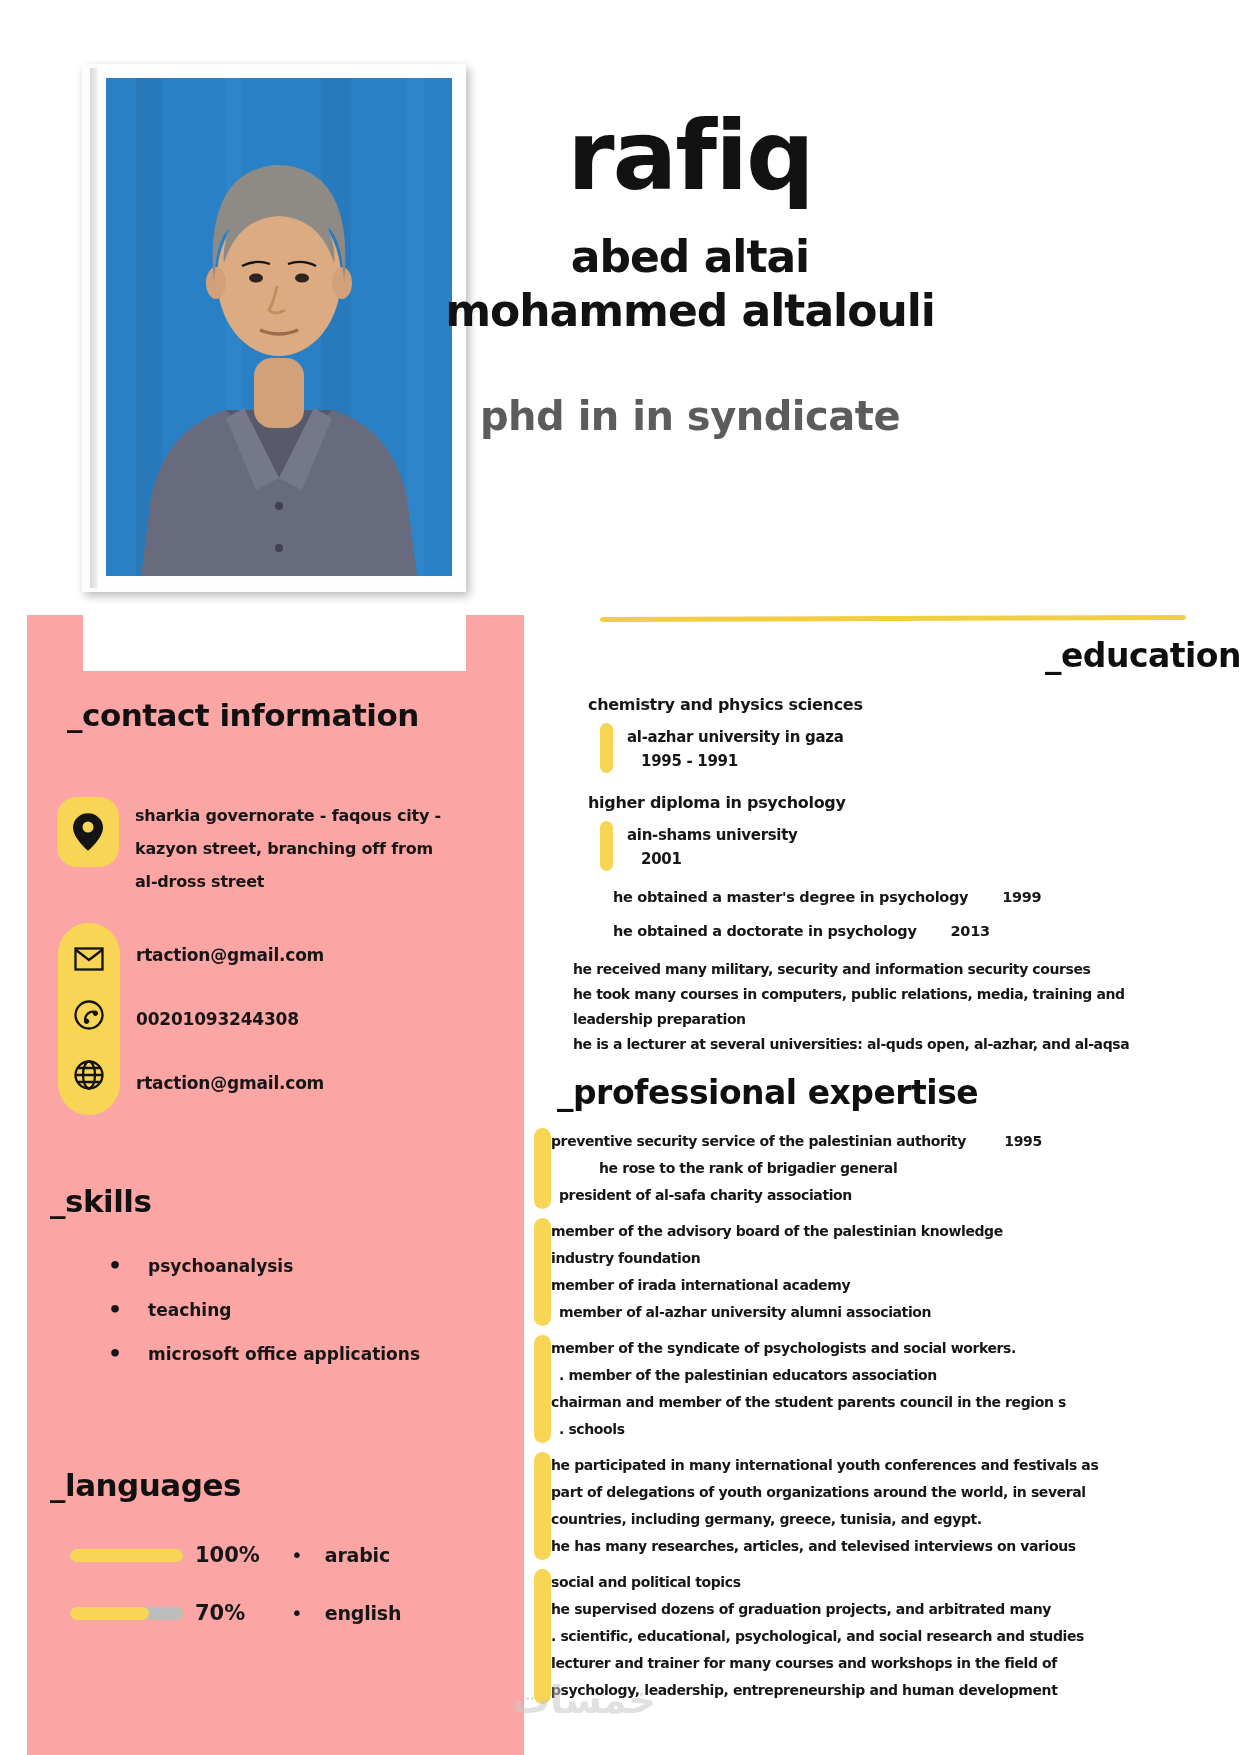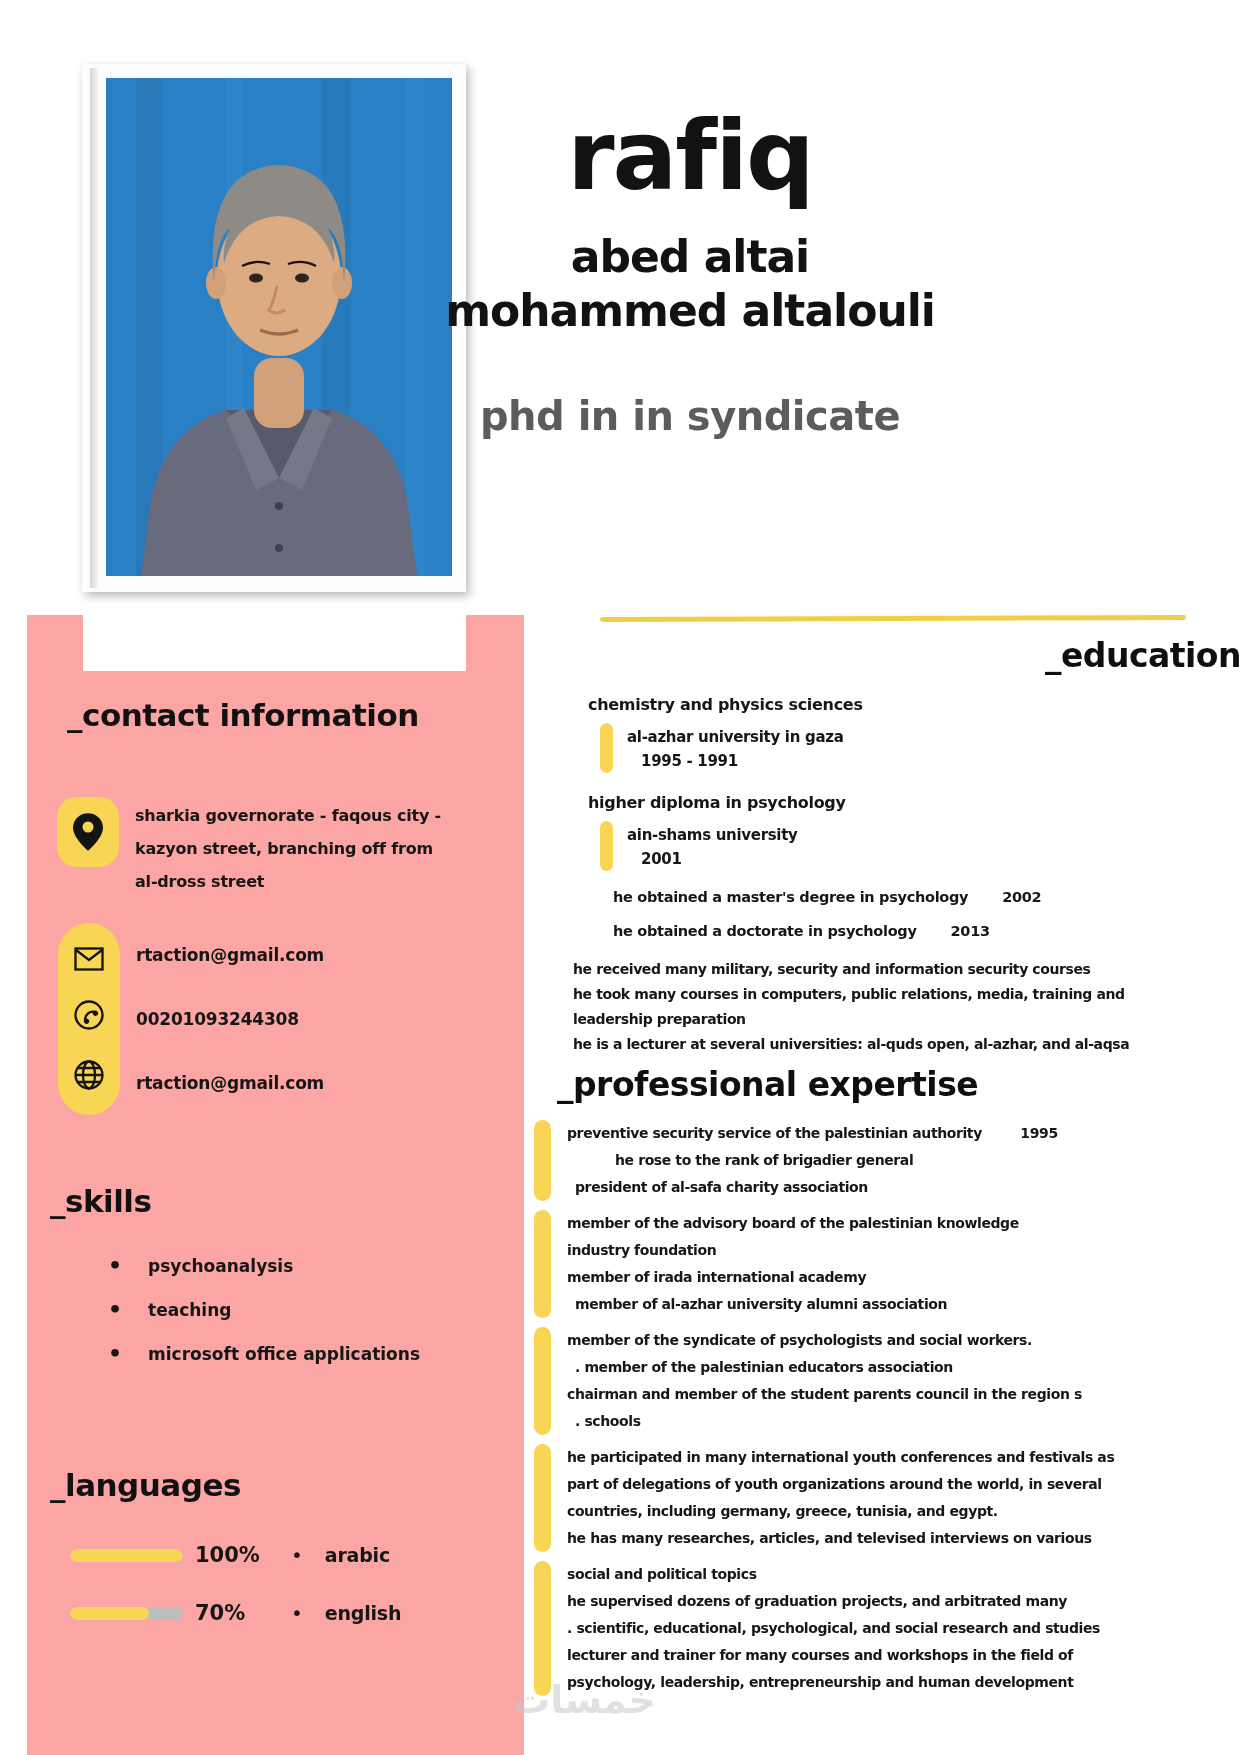--- a/index.html
+++ b/index.html
@@ -48,34 +48,34 @@
   
   .name-block{position:absolute;left:400px;top:108px;width:580px;text-align:center;}
   .first-name{font-size:96px;font-weight:700;letter-spacing:-2px;line-height:1;color:#121212;}
   .last-name{font-size:44px;font-weight:700;letter-spacing:-1px;line-height:1.22;color:#121212;margin-top:26px;}
   .job-title{font-size:40px;font-weight:700;letter-spacing:-.5px;color:#5c5c5c;margin-top:56px;}
   
   .accent-line{position:absolute;left:600px;top:616px;width:586px;height:5px;background:#F2CE46;border-radius:3px;transform:rotate(-.2deg);}
   .main-col{position:absolute;left:525px;top:612px;width:716px;}
   .main-h{font-size:33px;font-weight:700;letter-spacing:-.5px;color:#0f0f0f;}
   .edu-h{margin:24px 0 0 32px;text-align:right;}
-  .exp-h{margin:8px 0 0 32px;}
+  .exp-h{margin:16px 0 0 32px;}
   .edu-field{margin:20px 0 0 63px;font-size:16px;font-weight:700;letter-spacing:-.3px;white-space:nowrap;}
   .edu-entry{margin:9px 0 0 75px;display:flex;}
   .mini-bar{width:13px;border-radius:7px;background:#F8D554;flex:0 0 auto;align-self:stretch;}
   .edu-entry-txt{padding-left:14px;font-size:15px;font-weight:700;letter-spacing:-.3px;line-height:24px;padding-top:2px;white-space:nowrap;}
   .edu-years{padding-left:14px;}
   .milestone{margin:18px 0 0 88px;display:flex;font-size:14.5px;font-weight:700;letter-spacing:-.3px;white-space:nowrap;}
   .milestone .yr{margin-left:34px;}
   .edu-notes{margin:18px 0 0 48px;font-size:14px;font-weight:700;letter-spacing:-.4px;line-height:25px;}
   .edu-notes div{white-space:nowrap;}
   .exp-groups{margin:16px 0 0 9px;}
   .exp-group{display:flex;margin-bottom:9px;}
   .exp-bar{width:17px;border-radius:9px;background:#F8D554;flex:0 0 auto;}
-  .exp-lines{padding-left:16px;font-size:14px;font-weight:700;letter-spacing:-.4px;line-height:27px;}
+  .exp-lines{padding-left:0;font-size:14px;font-weight:700;letter-spacing:-.4px;line-height:27px;}
   .exp-lines div{white-space:nowrap;}
   .ind1{padding-left:48px;}
   .ind-sm{padding-left:8px;}
   .yr-inline{margin-left:34px;}
   .watermark{position:absolute;left:512px;top:1678px;font-size:38px;font-weight:700;color:#c9c9c9;opacity:.55;}
   svg .stroke{stroke:#141414;fill:none;stroke-width:2.3;}
 </style>
 </head>
 <body>
 
@@ -226,21 +226,21 @@
     <div class="edu-entry">
       <div class="mini-bar"></div>
       <div class="edu-entry-txt">
         <div>ain-shams university</div>
         <div class="edu-years">2001</div>
       </div>
     </div>
 
     <div class="milestone">
       <span>he obtained a master's degree in psychology</span>
-      <span class="yr">2002</span>
+      <span class="yr">1999</span>
     </div>
     <div class="milestone">
       <span>he obtained a doctorate in psychology</span>
       <span class="yr">2013</span>
     </div>
 
     <div class="edu-notes">
       <div>he received many military, security and information security courses</div>
       <div>he took many courses in computers, public relations, media, training and</div>
       <div>leadership preparation</div>

